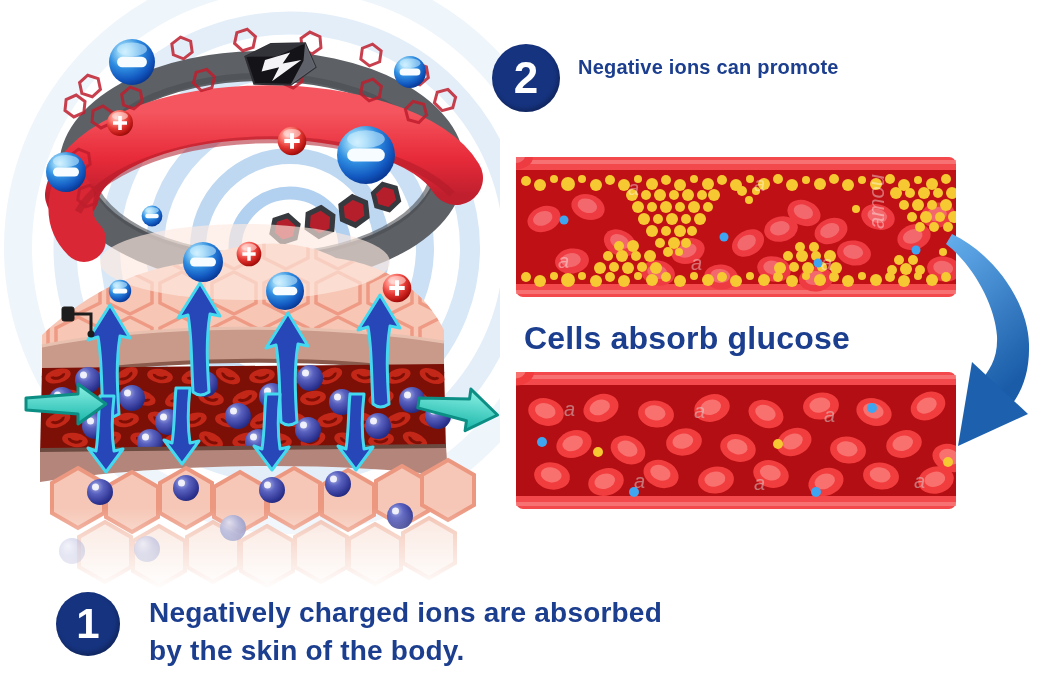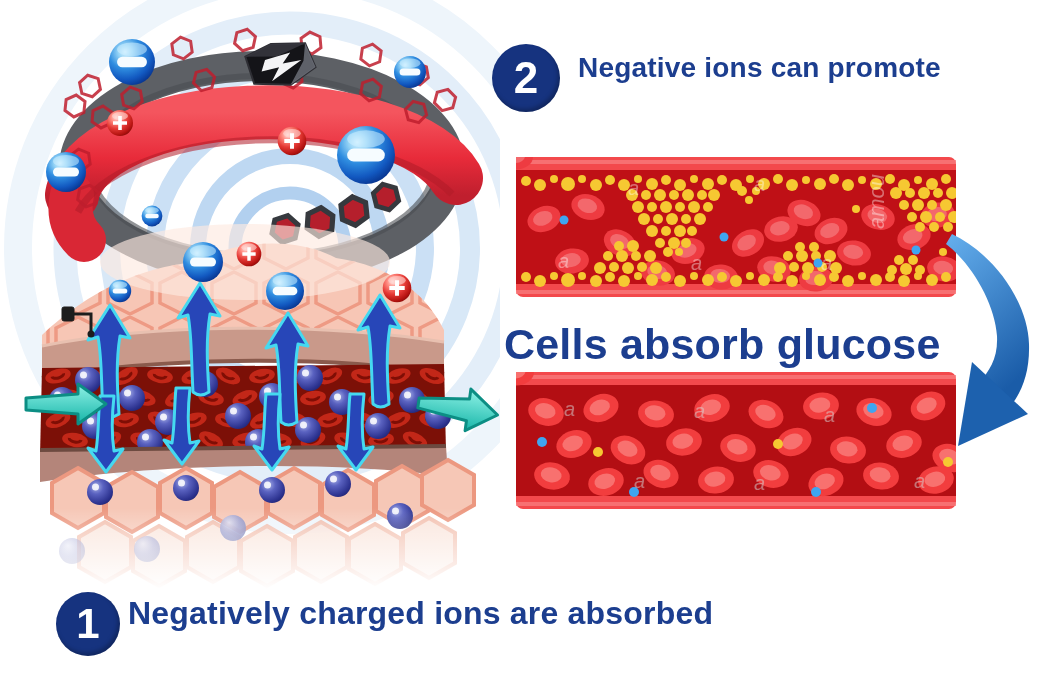--- a/index.html
+++ b/index.html
@@ -11,24 +11,24 @@
   .step { position:absolute; display:flex; align-items:flex-start; }
   .badge {
     background:#16337f; border-radius:50%; color:#ffffff;
     display:flex; align-items:center; justify-content:center;
     font-weight:bold; flex:0 0 auto;
     box-shadow: inset -2px -3px 4px rgba(0,0,0,.25);
   }
   .badge-2 { width:68px; height:68px; font-size:44px; }
   .badge-1 { width:64px; height:64px; font-size:42px; }
   .step-text { color:#1c3e8f; font-weight:600; letter-spacing:.2px; }
-  .text-2 { font-size:28px; line-height:39px; margin-left:18px; margin-top:4px; }
-  .text-1 { font-size:32px; line-height:38px; margin-left:8px; margin-top:2px; }
+  .text-2 { font-size:20px; line-height:39px; margin-left:18px; margin-top:4px; }
+  .text-1 { font-size:28px; line-height:38px; margin-left:29px; margin-top:2px; }
   .caption {
-    position:absolute; left:504px; top:320px; font-size:43px;
+    position:absolute; left:524px; top:320px; font-size:32px;
     color:#1c3e8f; font-weight:600; letter-spacing:.2px;
   }
   svg { display:block; }
 </style>
 </head>
 <body>
 
 <div class="canvas">
 
   <svg class="abs" style="left:0;top:0" width="500" height="590" viewBox="0 0 500 590">
@@ -558,16 +558,17 @@
     <path d="M 24,12 C 66,32 100,80 101,122 C 102,154 92,174 78,190 L 50,162 C 62,148 70,136 69,114 C 67,82 44,42 18,22 Z" fill="url(#gArrow)"></path>
     <polygon points="30,224 100,192 44,140" fill="#1d61ae"></polygon>
   </svg>
 
   <div class="step" style="left:56px; top:592px;">
     <div class="badge badge-1">
       <span>1</span>
     </div>
     <div class="step-text text-1">
       <span>Negatively charged ions are absorbed</span><br>
+      <span>by the skin of the body.</span>
     </div>
   </div>
 
 </div>
 
 </body></html>

